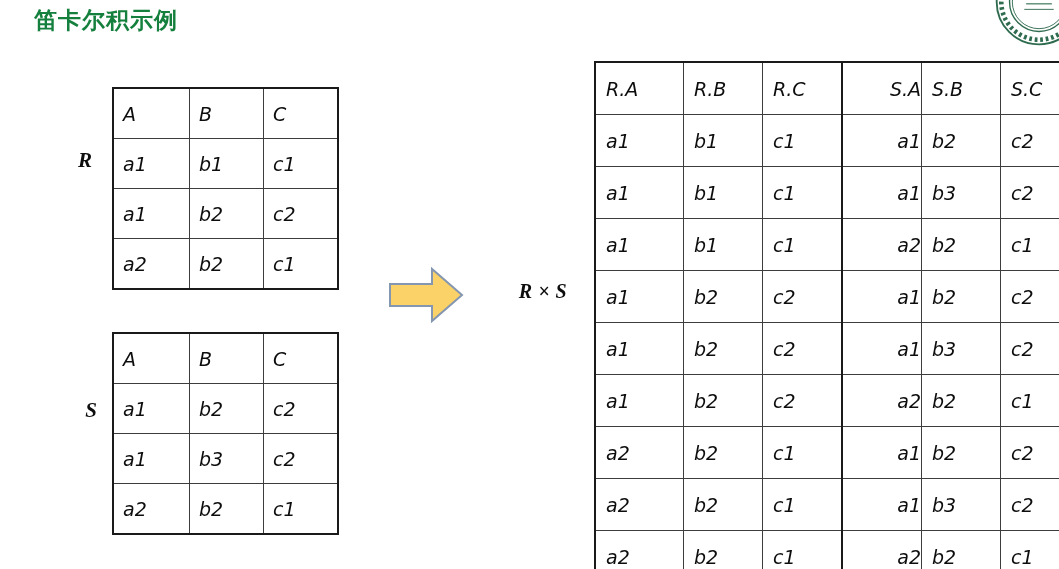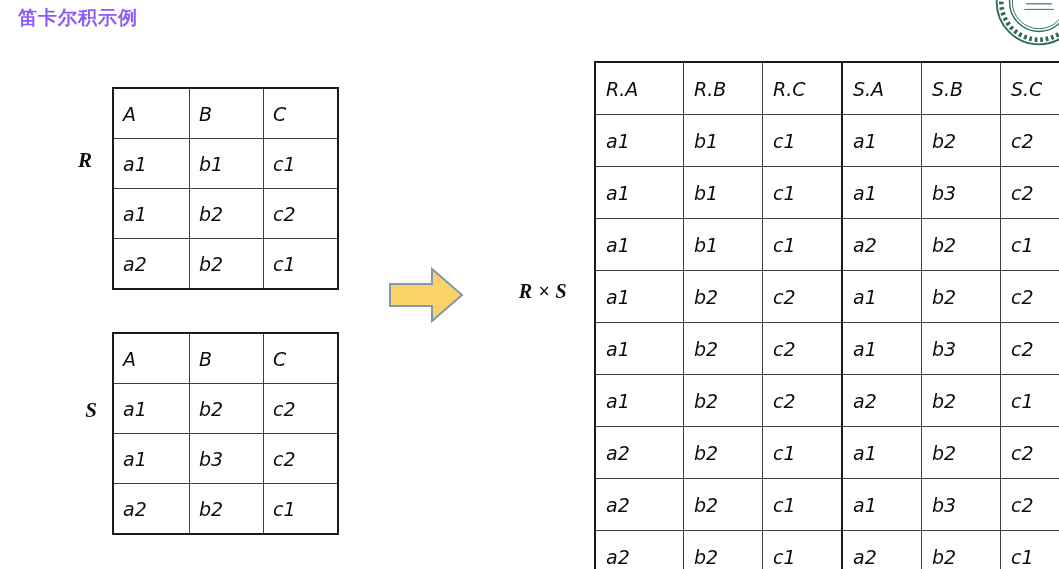--- a/index.html
+++ b/index.html
@@ -12,27 +12,27 @@
     height: 569px;
     position: relative;
     overflow: hidden;
     font-family: "Liberation Sans", sans-serif;
     color: #000000;
   }
 
   
   .slide-title {
     position: absolute;
-    left: 18px;
+    left: 34px;
     top: 5px;
     font-family: "DejaVu Sans", sans-serif;
-    font-size: 19px;
+    font-size: 23px;
     font-weight: bold;
     letter-spacing: 1px;
-    color: #8b5cf6;
+    color: #15803d;
     white-space: nowrap;
   }
 
   
   .seal {
     position: absolute;
     right: -26px;
     top: -44px;
     width: 92px;
     height: 92px;
@@ -98,21 +98,21 @@
   #table-rxs td {
     height: 51px;
     width: 68px;
     font-size: 19px;
     padding-left: 10px;
     margin-top: 25px;
   }
   #table-rxs td:first-child { width: 77px; }
   
   #table-rxs td:nth-child(3) { border-right: 2.5px solid #1a1a1a; }
-  #table-rxs td:nth-child(4) { border-left: 2.5px solid #1a1a1a; }
+  #table-rxs td:nth-child(4) { border-left: 2.5px solid #1a1a1a; text-align: right; }
 
   
   .arrow-wrap {
     position: absolute;
     left: 388px;
     top: 266px;
     width: 76px;
     height: 58px;
   }
   .arrow-wrap svg { display: block; width: 100%; height: 100%; }

